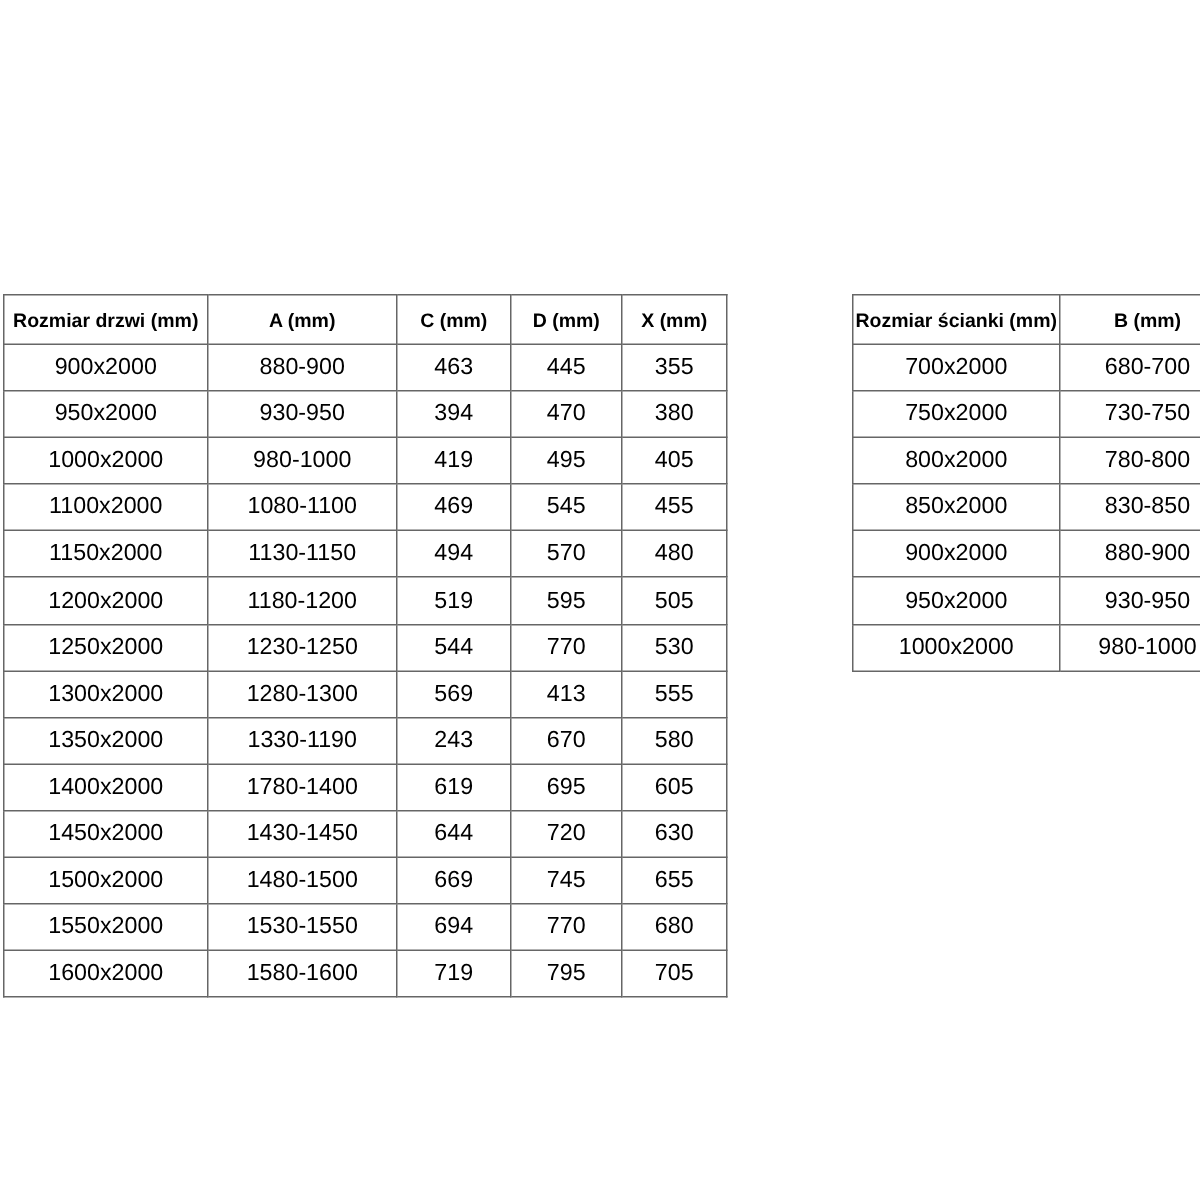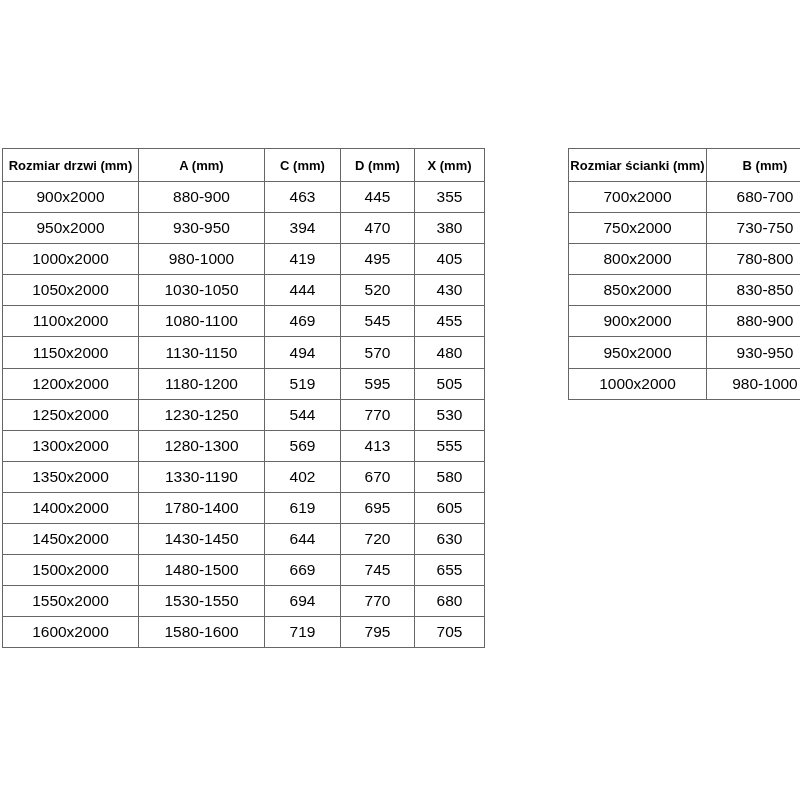--- a/index.html
+++ b/index.html
@@ -13,20 +13,21 @@
     width: 800px;
     height: 800px;
     background: #ffffff;
     overflow: hidden;
   }
   table.size-table {
     position: absolute;
     border-collapse: collapse;
     table-layout: fixed;
     background: #ffffff;
+    margin-top: 48px;
   }
   table.size-table th,
   table.size-table td {
     border: 1px solid #666666;
     text-align: center;
     vertical-align: middle;
     padding: 0;
     color: #000000;
     white-space: nowrap;
     overflow: hidden;
@@ -83,27 +84,20 @@
           <td>380</td>
         </tr>
         <tr>
           <td>1000x2000</td>
           <td>980-1000</td>
           <td>419</td>
           <td>495</td>
           <td>405</td>
         </tr>
         <tr>
-          <td>1050x2000</td>
-          <td>1030-1050</td>
-          <td>444</td>
-          <td>520</td>
-          <td>430</td>
-        </tr>
-        <tr>
           <td>1100x2000</td>
           <td>1080-1100</td>
           <td>469</td>
           <td>545</td>
           <td>455</td>
         </tr>
         <tr>
           <td>1150x2000</td>
           <td>1130-1150</td>
           <td>494</td>
@@ -127,21 +121,21 @@
         <tr>
           <td>1300x2000</td>
           <td>1280-1300</td>
           <td>569</td>
           <td>413</td>
           <td>555</td>
         </tr>
         <tr>
           <td>1350x2000</td>
           <td>1330-1190</td>
-          <td>402</td>
+          <td>243</td>
           <td>670</td>
           <td>580</td>
         </tr>
         <tr>
           <td>1400x2000</td>
           <td>1780-1400</td>
           <td>619</td>
           <td>695</td>
           <td>605</td>
         </tr>

